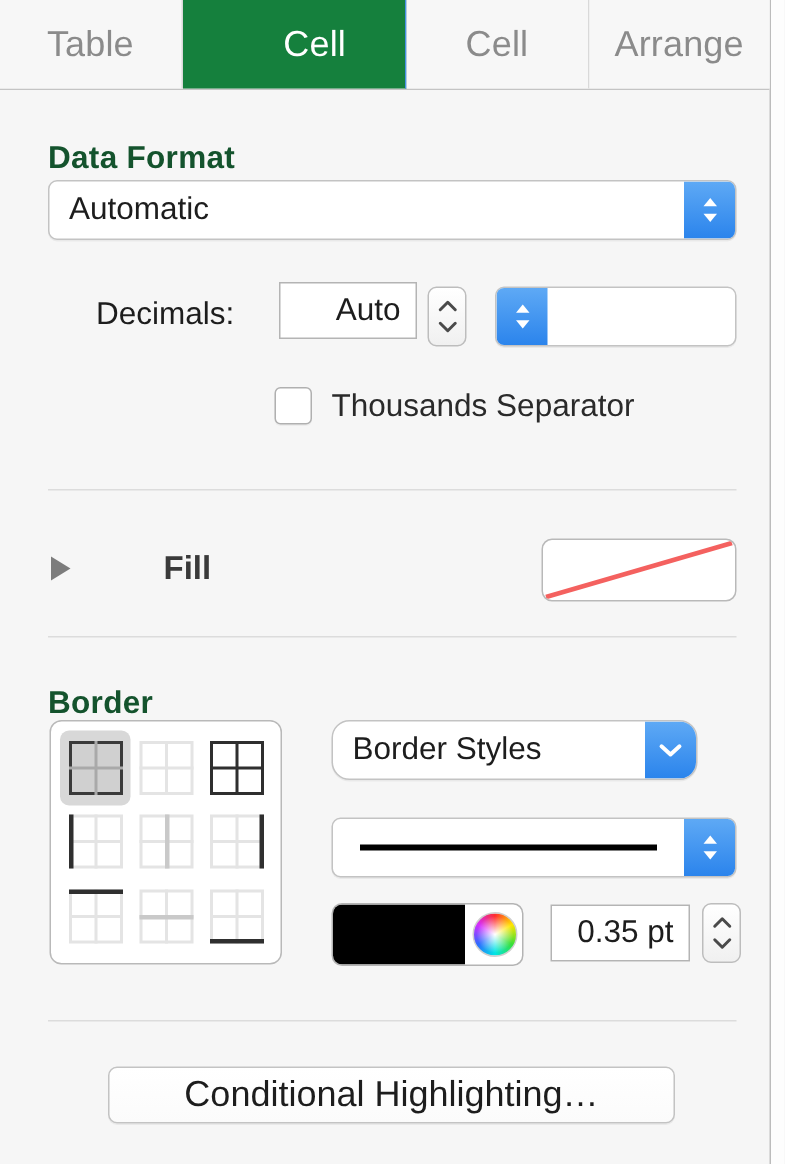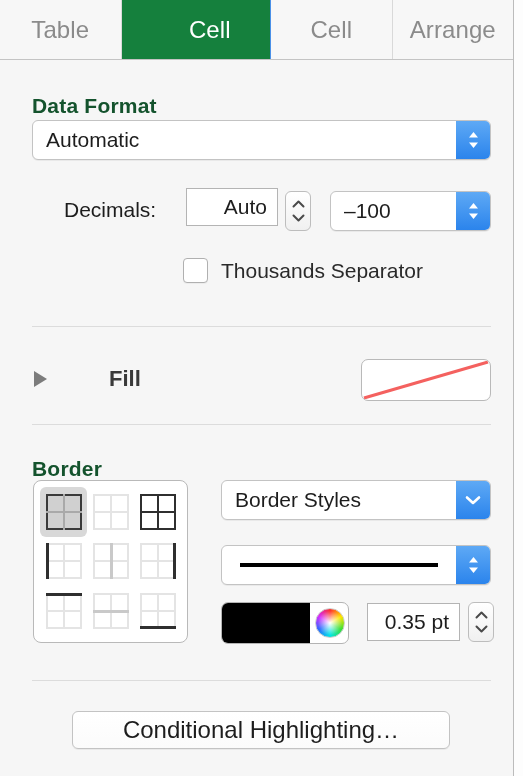--- a/index.html
+++ b/index.html
@@ -236,21 +236,21 @@
   .bglyph.e-vmid::after {
     content:""; position:absolute; left:50%; margin-left:-1px; top:0; bottom:0; width:3px; background:#c9c9c9;
   }
   .bglyph.e-hmid::after {
     content:""; position:absolute; top:50%; margin-top:-1px; left:0; right:0; height:3px; background:#c9c9c9;
   }
   
   .bglyph.sel .quad { border-color: #3a3a3a; background: #d0d0d0; }
   .bglyph.sel .vmid, .bglyph.sel .hmid { background: #a9a9a9; }
 
-  #border-styles-popup { position: absolute; left: 221px; top: 480px; width: 270px; }
+  #border-styles-popup { position: absolute; left: 221px; top: 480px; width: 244px; border-radius: 12px; }
   #line-style-popup   { position: absolute; left: 221px; top: 545px; width: 270px; }
   .line-sample {
     flex: 1;
     height: 100%;
     display: flex;
     align-items: center;
     padding: 0 18px;
   }
   .line-sample i {
     display: block;
@@ -341,21 +341,20 @@
   <div class="stepper" id="decimals-stepper">
     <svg width="13" height="8" viewBox="0 0 13 8">
         <path d="M1.5 6.5 L6.5 1.5 L11.5 6.5" stroke="#4a4a4a" stroke-width="2" fill="none" stroke-linecap="round" stroke-linejoin="round"></path>
       </svg>
     <svg width="13" height="8" viewBox="0 0 13 8">
         <path d="M1.5 1.5 L6.5 6.5 L11.5 1.5" stroke="#4a4a4a" stroke-width="2" fill="none" stroke-linecap="round" stroke-linejoin="round"></path>
       </svg>
   </div>
 
   <div class="popup" id="negative-popup">
-    <div class="pv">–100</div>
     <div class="cap">
       <svg width="17" height="22" viewBox="0 0 17 22">
         <path d="M8.5 3 L13 8.5 L4 8.5 Z" fill="#ffffff"></path>
         <path d="M8.5 19 L4 13.5 L13 13.5 Z" fill="#ffffff"></path>
       </svg>
     </div>
   </div>
 
   <div class="row" id="thousands-row">
     <div class="checkbox"></div>

